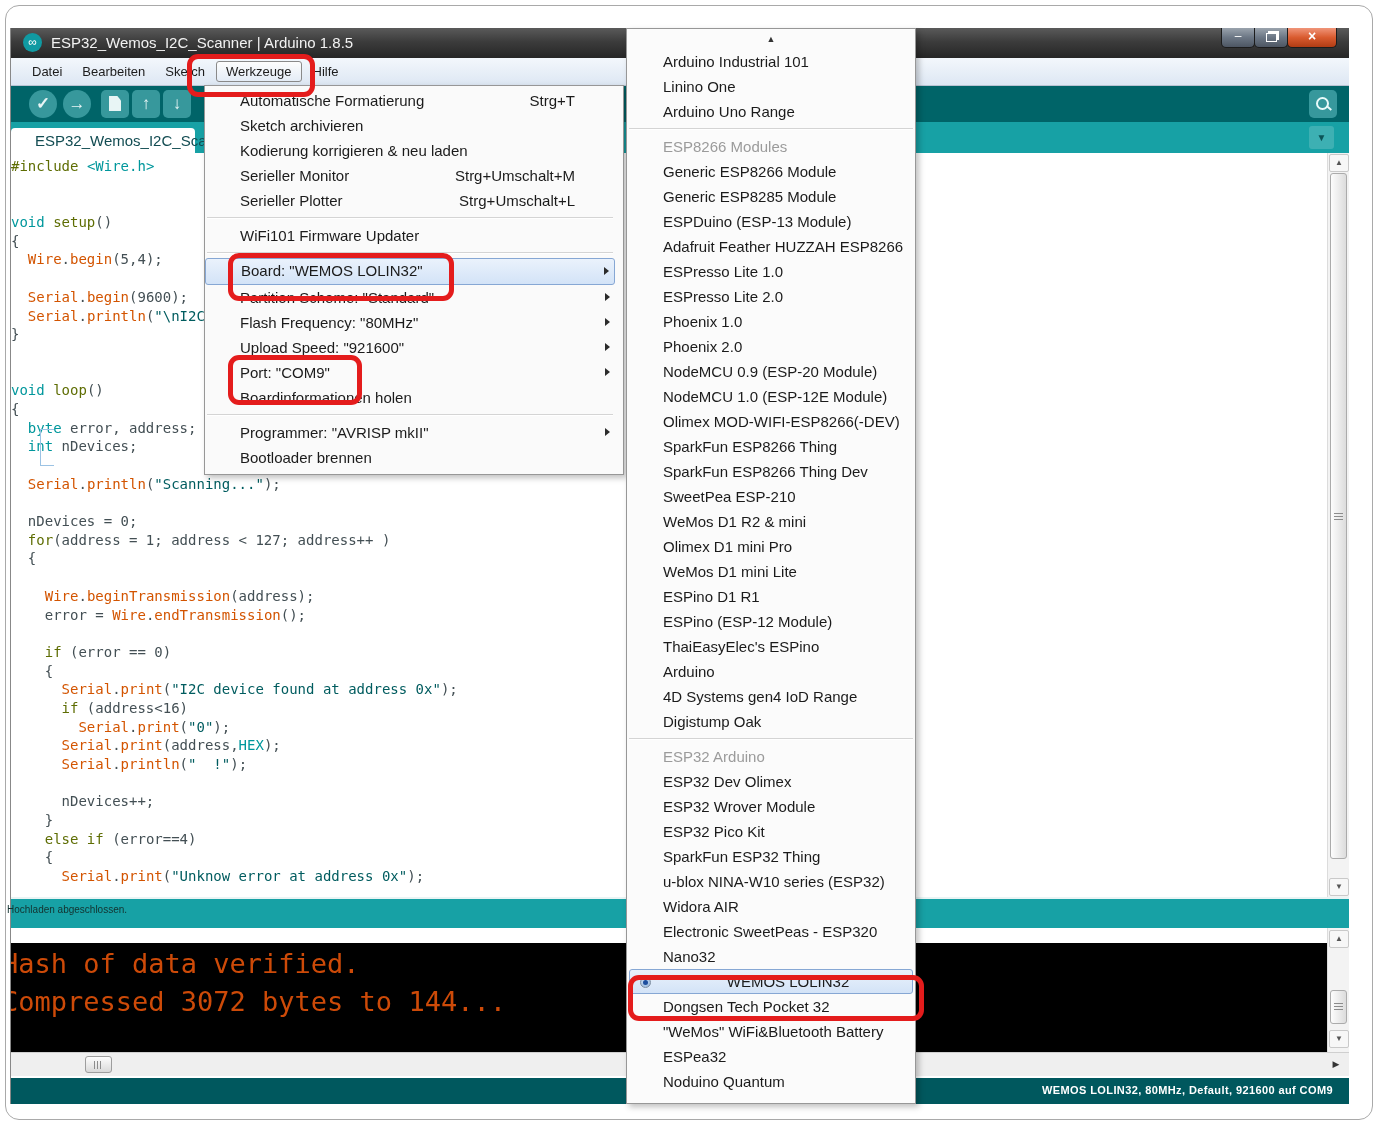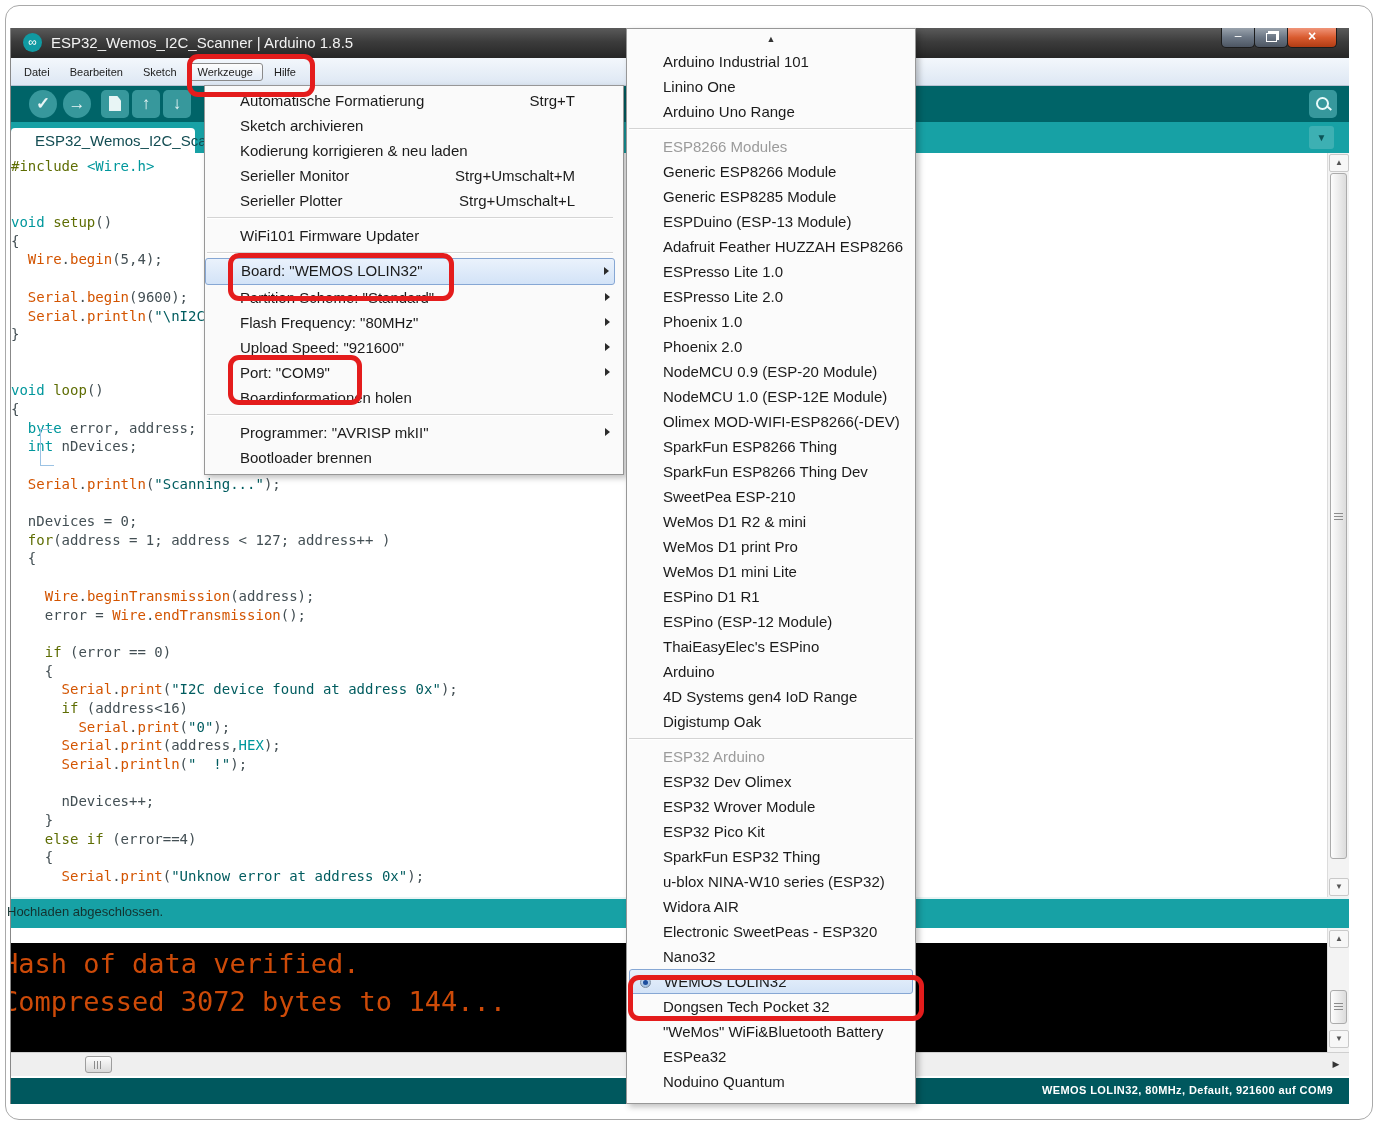--- a/index.html
+++ b/index.html
@@ -17,21 +17,21 @@
   .winbtn{position:absolute;top:0;height:19px;border:1px solid #1c1c1c;border-top:none;
     border-radius:0 0 5px 5px;text-align:center;color:#fff;font-size:12px;line-height:17px;}
   .btn-min{left:1210px;width:32px;background:linear-gradient(#9aa3ad,#6b7684 50%,#4d5663);}
   .btn-max{left:1243px;width:32px;background:linear-gradient(#9aa3ad,#6b7684 50%,#4d5663);}
   .btn-close{left:1276px;width:48px;background:linear-gradient(#f09579,#d95b2f 50%,#b13c14);font-size:14px;font-weight:bold;}
   .max-glyph{display:inline-block;width:9px;height:7px;border:1px solid #fff;box-shadow:2px -2px 0 -0px #fff;margin-top:5px;}
 
   
   .menubar{position:absolute;left:0;top:30px;width:1338px;height:28px;
     background:linear-gradient(#f3f7fc,#dde7f3);border-bottom:1px solid #b9c3d2;
-    display:flex;align-items:center;padding-left:12px;box-sizing:border-box;font-size:11px;color:#1c1c1c;}
+    display:flex;align-items:center;padding-left:20px;box-sizing:border-box;font-size:13px;color:#1c1c1c;}
   .mb-item{padding:2px 9px;margin-right:2px;white-space:nowrap;}
   .mb-item:first-child{margin-left:-8px;}
   .mb-item.active{border:1px solid #8a8a8a;border-radius:3px;background:linear-gradient(#fdfdfd,#e4ecf6);}
 
   
   .toolbar{position:absolute;left:0;top:58px;width:1338px;height:36px;background:#006468;}
   .tb-btn{position:absolute;top:4px;width:28px;height:28px;background:#37989c;color:#e8f5f5;
     text-align:center;font-size:17px;line-height:28px;font-weight:bold;}
   .tb-round{border-radius:50%;}
   .tb-square{border-radius:5px;}
@@ -74,21 +74,21 @@
   .hscroll{position:absolute;left:0;top:1024px;width:1338px;height:24px;background:#efefef;border-top:1px solid #cfcfcf;box-sizing:border-box;}
   .h-thumb{position:absolute;left:74px;top:3px;width:27px;height:17px;background:linear-gradient(#fdfdfd,#d9d9d9);
     border:1px solid #9d9d9d;border-radius:3px;box-sizing:border-box;}
   .h-grip{position:absolute;left:8px;top:4px;width:9px;height:8px;
     background:repeating-linear-gradient(90deg,#8c8c8c 0 1px,transparent 1px 3px);}
   .h-right{position:absolute;left:1315px;top:3px;width:20px;height:17px;color:#333;font-size:9px;line-height:17px;text-align:center;}
 
   
   .uploadbar{position:absolute;left:0;top:869px;width:1338px;height:31px;background:#17a1a5;
     border-top:2px solid #e9f4f4;box-sizing:border-box;}
-  .uploadbar span{position:absolute;left:-4px;top:5px;font-size:13px;color:#13322f;}
+  .uploadbar span{position:absolute;left:-4px;top:5px;font-size:10px;color:#13322f;}
   .console{position:absolute;left:0;top:900px;width:1316px;height:124px;background:#000;overflow:hidden;margin-top:15px;}
   .console-line{height:38px;line-height:38px;white-space:pre;font-family:"DejaVu Sans Mono",monospace;
     font-size:27px;color:#cd4a08;margin-left:-9px;}
   .bottombar{position:absolute;left:0;top:1050px;width:1338px;height:26px;background:#00585e;}
   .bottombar span{position:absolute;right:16px;top:6px;font-size:11px;font-weight:bold;letter-spacing:.4px;color:#fff;}
 
   
   .popup{position:absolute;background:#fafafa;border:1px solid #979797;box-shadow:3px 3px 6px rgba(0,0,0,.25);
     font-size:15px;color:#1b1b1b;box-sizing:border-box;}
   .tools-menu{left:193px;top:57px;width:420px;padding:2px 8px 4px 0;}
@@ -97,21 +97,21 @@
   .tmenu-row .shortcut{margin-left:auto;padding-right:26px;color:#1b1b1b;}
   .menu-sep{height:1px;background:#d4d4d4;border-bottom:1px solid #fff;margin:4px 2px;}
   .hl{background:linear-gradient(#eaf2fc,#d3e3f7);border:1px solid #86a7d4;border-radius:3px;}
   .tmenu-row.hl{line-height:23px;}
   .subarrow{position:absolute;right:5px;top:8px;width:0;height:0;
     border-left:5px solid #2b2b2b;border-top:4px solid transparent;border-bottom:4px solid transparent;}
 
   .board-menu{left:615px;top:0px;width:290px;height:1076px;overflow:hidden;padding-top:2px;background:#fbfbfb;}
   .bmenu-scroll{height:18px;text-align:center;font-size:9px;color:#333;line-height:16px;}
   .bmenu-row{position:relative;height:25px;line-height:25px;padding-left:36px;white-space:nowrap;box-sizing:border-box;}
-  .bmenu-row.hl{margin:0 2px;padding-left:34px;line-height:23px;}
+  .bmenu-row.hl{margin:0 2px;padding-left:34px;line-height:23px;text-align:center;}
   .bmenu-header{color:#9b9b9b;}
   .radio{position:absolute;left:10px;top:7px;width:11px;height:11px;border-radius:50%;
     border:1px solid #7d8da0;background:radial-gradient(circle at 40% 35%,#cfe0f4,#8fb0d8);box-sizing:border-box;}
   .radio::after{content:"";position:absolute;left:2px;top:2px;width:5px;height:5px;border-radius:50%;background:#1d4e9e;}
 
   
   .redbox{position:absolute;border:5px solid #e41c1c;border-radius:11px;pointer-events:none;}
   .red-werkzeuge{left:176px;top:26px;width:118px;height:33px;}
   .red-board{left:217px;top:225px;width:216px;height:38px;}
   .red-port{left:217px;top:327px;width:124px;height:40px;}
@@ -277,21 +277,21 @@
         <div class="bmenu-row"><span>ESPresso Lite 2.0</span></div>
         <div class="bmenu-row"><span>Phoenix 1.0</span></div>
         <div class="bmenu-row"><span>Phoenix 2.0</span></div>
         <div class="bmenu-row"><span>NodeMCU 0.9 (ESP-20 Module)</span></div>
         <div class="bmenu-row"><span>NodeMCU 1.0 (ESP-12E Module)</span></div>
         <div class="bmenu-row"><span>Olimex MOD-WIFI-ESP8266(-DEV)</span></div>
         <div class="bmenu-row"><span>SparkFun ESP8266 Thing</span></div>
         <div class="bmenu-row"><span>SparkFun ESP8266 Thing Dev</span></div>
         <div class="bmenu-row"><span>SweetPea ESP-210</span></div>
         <div class="bmenu-row"><span>WeMos D1 R2 &amp; mini</span></div>
-        <div class="bmenu-row"><span>WeMos D1 print Pro</span></div>
+        <div class="bmenu-row"><span>Olimex D1 mini Pro</span></div>
         <div class="bmenu-row"><span>WeMos D1 mini Lite</span></div>
         <div class="bmenu-row"><span>ESPino D1 R1</span></div>
         <div class="bmenu-row"><span>ESPino (ESP-12 Module)</span></div>
         <div class="bmenu-row"><span>ThaiEasyElec's ESPino</span></div>
         <div class="bmenu-row"><span>Arduino</span></div>
         <div class="bmenu-row"><span>4D Systems gen4 IoD Range</span></div>
         <div class="bmenu-row"><span>Digistump Oak</span></div>
         <div class="menu-sep"></div>
         <div class="bmenu-row bmenu-header">ESP32 Arduino</div>
         <div class="bmenu-row"><span>ESP32 Dev Olimex</span></div>

